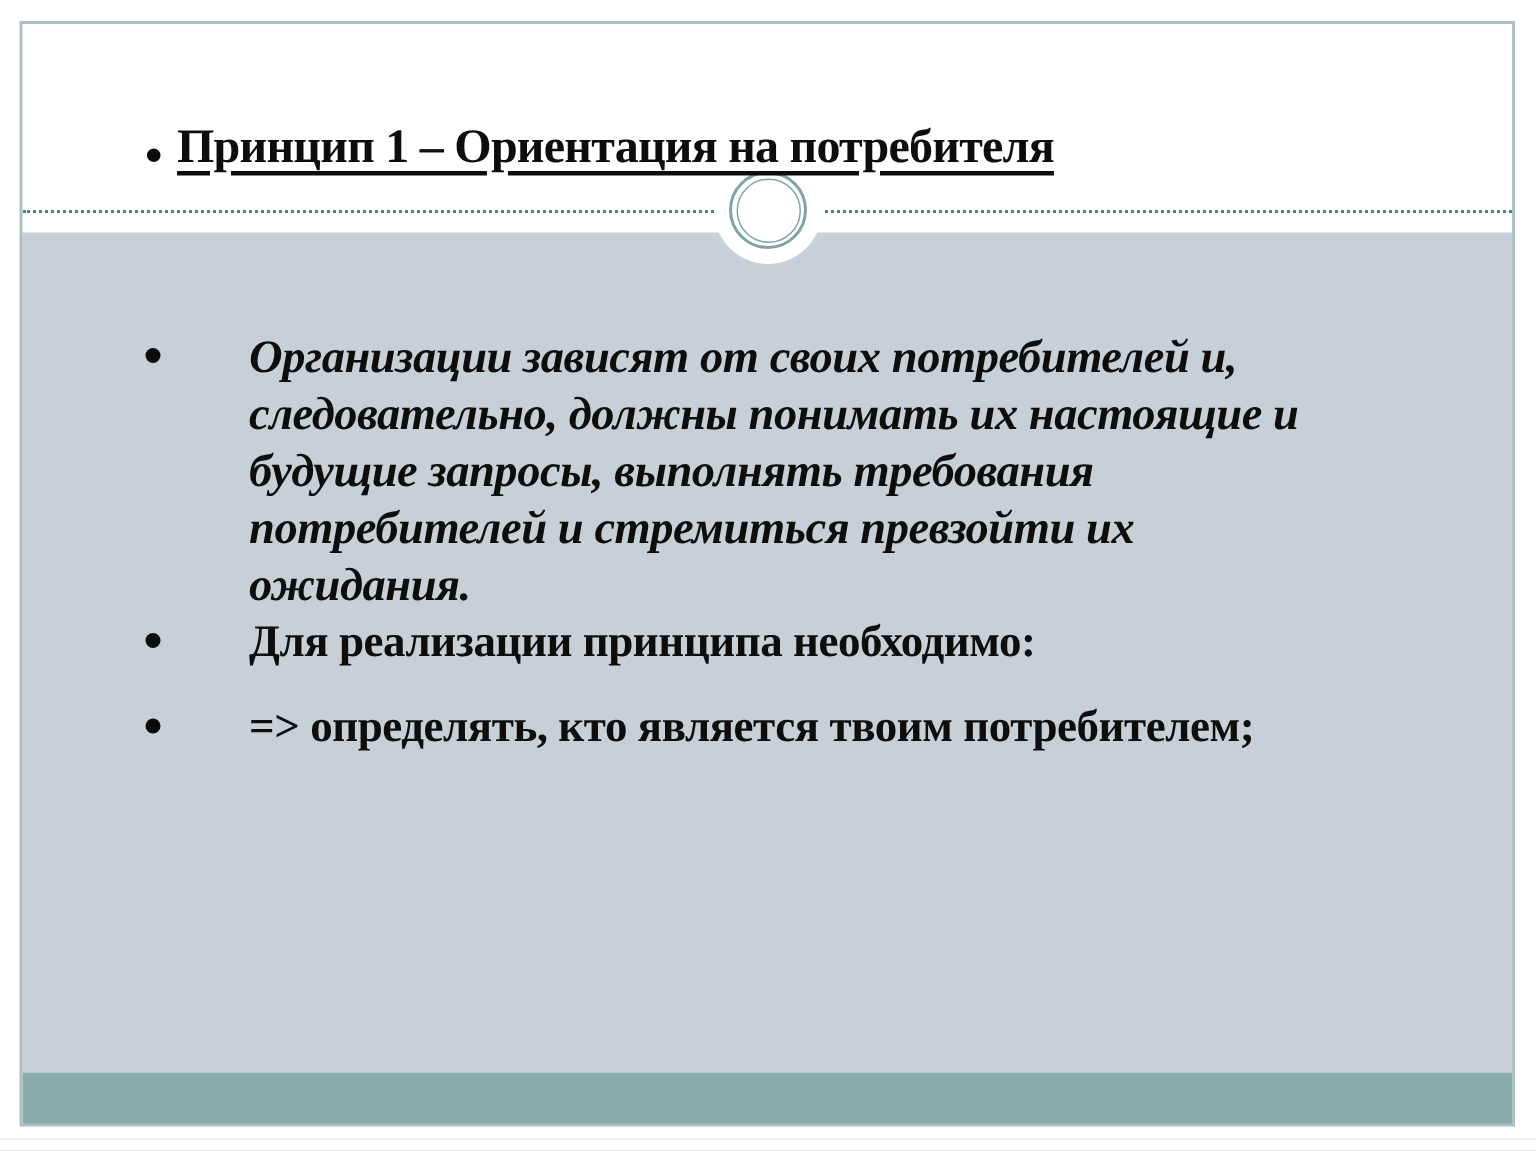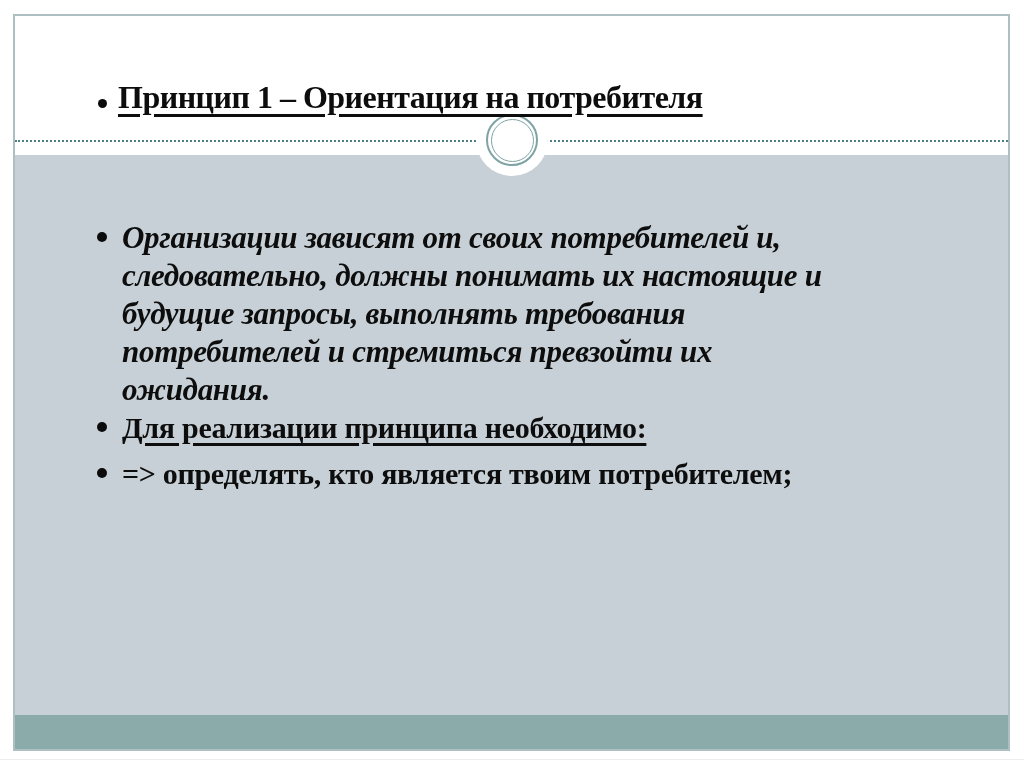--- a/index.html
+++ b/index.html
@@ -108,39 +108,38 @@
     white-space: nowrap;
   }
 
   
   .content-block {
     position: absolute;
     left: 84px; top: 219px;
     width: 884px;
     z-index: 5;
   }
-  .item { display: flex; align-items: flex-start; }
+  .item { display: flex; align-items: flex-start; gap: 44px; }
   .bullet-col { width: 38px; flex: none; padding-left: 13px; padding-top: 13px; }
   .dot { display: block; width: 10px; height: 10px; border-radius: 50%; background: #0b0b0b; }
   .txt {
     flex: 1;
     white-space: pre-line;
     font-weight: bold;
     font-size: 30px;
     line-height: 38px;
     letter-spacing: -0.3px;
   }
   .item-italic .txt { font-style: italic; font-size: 31px; }
   .item-underline .txt {
-    text-decoration: underline;
     text-decoration-thickness: 2.5px;
     text-underline-offset: 5px;
   }
   .item + .item { margin-top: 0; }
-  .item.spaced { margin-top: 8px; }
+  .item.spaced { margin-top: 19px; }
 </style>
 </head>
 <body>
 
 <div class="shadow-line"></div>
 
 <div class="body-panel" style="background-color: rgb(198, 208, 214);"></div>
 
 <div class="footer-band" style="background-color: rgb(138, 171, 170);"></div>
 

